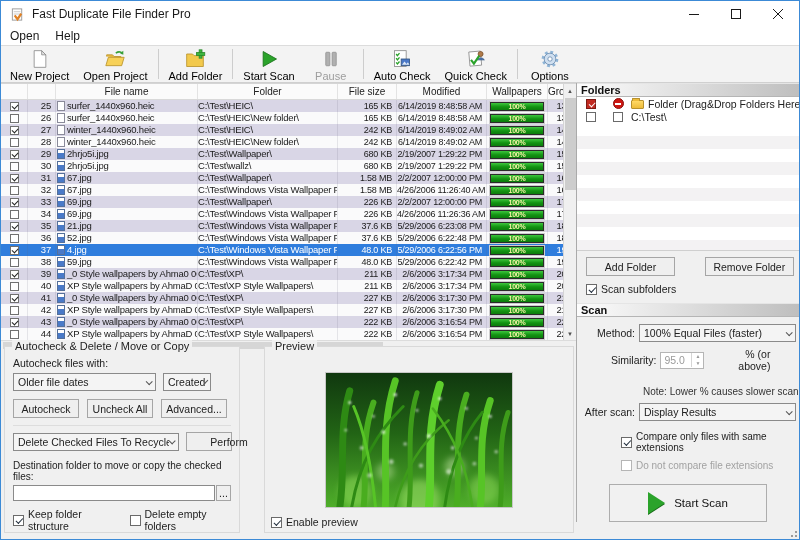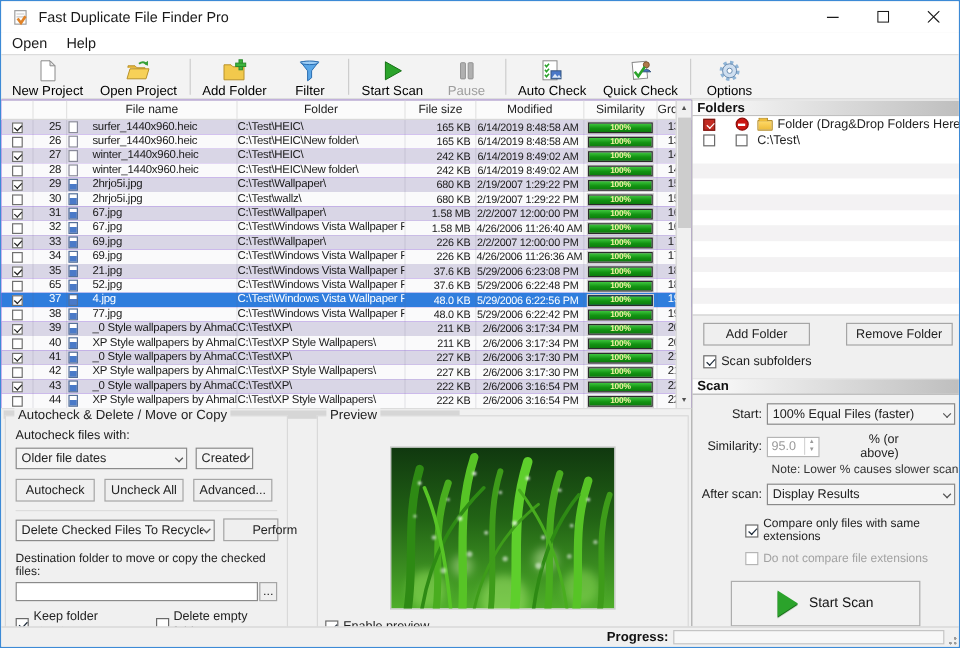--- a/index.html
+++ b/index.html
@@ -46,21 +46,21 @@
     border-right:1px solid #e3e3e3; overflow:hidden; white-space:nowrap; }
   .tbody{ height:240px; overflow:hidden; }
   .trow{ height:12px; }
   .trow .cell{ font-size:9.5px; letter-spacing:-0.2px; line-height:12px; color:#1a1a1a;
     border-right:1px solid rgba(100,100,120,0.14); overflow:hidden; white-space:nowrap; }
   .trow.odd{ background:#d9d6e6; }
   .trow.even{ background:#fafafb; }
   .trow.selected{ background:#2f7ddd; }
   .trow.selected .cell{ color:#fff; }
   .c-num{ text-align:right; padding-right:4px; }
-  .c-name{ display:flex; align-items:center; gap:12px; padding-left:1px;text-align:right; }
+  .c-name{ display:flex; align-items:center; gap:2px; padding-left:1px;text-align:right; }
   .c-size,.c-mod{ text-align:right; padding-right:4px; font-size:9px !important; }
   .c-group{ text-align:center; }
   .c-sim{ display:flex; align-items:center; justify-content:center; }
   .simbar{ width:54px; height:9px; border:1px solid #2b2b2b; background:linear-gradient(180deg,#3ec63e 0%,#129312 55%,#0c7c0c 100%);
     color:#f7f3a6; font-size:7px; font-weight:bold; text-align:center; line-height:8px; box-shadow:0 0 0 1px #cfcfcf; }
   .cb{ position:relative; display:inline-block; width:9px; height:9px; background:#fff; border:1px solid #707070; vertical-align:middle; }
   .cb.on::after{ content:""; position:absolute; left:1px; top:1.5px; width:5px; height:2.8px;
     border-left:1.6px solid #222; border-bottom:1.6px solid #222; transform:rotate(-47deg); }
   .c-check{ display:flex; align-items:center; justify-content:center; }
   .ficon{ display:inline-block; width:8px; height:10px; border:1px solid #8a8a9a; background:#fff; flex:0 0 auto; }
@@ -219,29 +219,20 @@
     <div class="tb-btn">
       <span class="tb-ico">
         <svg width="22" height="20" viewBox="0 0 24 24">
           <path d="M2 21 V6 h7 l2 2 h11 v13 Z" fill="#f2c94c" stroke="#b8922a"></path>
           <rect x="17" y="1" width="3.4" height="10" fill="#3db53d" stroke="#2a8a2a"></rect>
           <rect x="13.7" y="4.3" width="10" height="3.4" fill="#3db53d" stroke="#2a8a2a"></rect>
         </svg>
       </span>
       <span>Add Folder</span>
     </div>
-    <div class="tb-btn">
-      <span class="tb-ico">
-        <svg width="20" height="20" viewBox="0 0 24 24">
-          <path d="M3 3 h18 l-7 9 v7 l-4 3 v-10 Z" fill="#5aa7e8" stroke="#2a6db0"></path>
-          <ellipse cx="12" cy="4" rx="9" ry="1.8" fill="#9dcdf5" stroke="#2a6db0"></ellipse>
-        </svg>
-      </span>
-      <span>Filter</span>
-    </div>
     <div class="tb-sep"></div>
     <div class="tb-btn">
       <span class="tb-ico">
         <svg width="20" height="20" viewBox="0 0 24 24">
             <path d="M5 3 L21 12 L5 21 Z" fill="#2ba32b" stroke="#167016"></path>
           </svg>
       </span>
       <span>Start Scan</span>
     </div>
     <div class="tb-btn disabled">
@@ -297,21 +288,21 @@
       <div class="summary-bar">Check the files to be moved/deleted: 47 files checked (111 MB) / Duplicated files: 94 (223 MB)</div>
 
       <div class="table-wrap">
         <div class="tgrid thead">
           <div class="hcell"></div>
           <div class="hcell"></div>
           <div class="hcell">File name</div>
           <div class="hcell">Folder</div>
           <div class="hcell">File size</div>
           <div class="hcell">Modified</div>
-          <div class="hcell">Similarity</div>
+          <div class="hcell">Wallpapers</div>
           <div class="hcell">Group</div>
         </div>
         <div class="tbody" id="table-body">
             <div class="tgrid trow odd">
               <div class="cell c-check">
                 <span class="cb on"></span>
               </div>
               <div class="cell c-num">25</div>
               <div class="cell c-name">
                 <span class="ficon heic"></span>
@@ -492,21 +483,21 @@
               <div class="cell c-mod">5/29/2006 6:23:08 PM</div>
               <div class="cell c-sim">
                 <span class="simbar">100%</span>
               </div>
               <div class="cell c-group">18</div>
             </div>
             <div class="tgrid trow even">
               <div class="cell c-check">
                 <span class="cb"></span>
               </div>
-              <div class="cell c-num">65</div>
+              <div class="cell c-num">36</div>
               <div class="cell c-name">
                 <span class="ficon jpg"></span>
                 <span>52.jpg</span>
               </div>
               <div class="cell c-folder">C:\Test\Windows Vista Wallpaper Pack\</div>
               <div class="cell c-size">37.6 KB</div>
               <div class="cell c-mod">5/29/2006 6:22:48 PM</div>
               <div class="cell c-sim">
                 <span class="simbar">100%</span>
               </div>
@@ -529,21 +520,21 @@
               </div>
               <div class="cell c-group">19</div>
             </div>
             <div class="tgrid trow even">
               <div class="cell c-check">
                 <span class="cb"></span>
               </div>
               <div class="cell c-num">38</div>
               <div class="cell c-name">
                 <span class="ficon jpg"></span>
-                <span>77.jpg</span>
+                <span>59.jpg</span>
               </div>
               <div class="cell c-folder">C:\Test\Windows Vista Wallpaper Pack\</div>
               <div class="cell c-size">48.0 KB</div>
               <div class="cell c-mod">5/29/2006 6:22:42 PM</div>
               <div class="cell c-sim">
                 <span class="simbar">100%</span>
               </div>
               <div class="cell c-group">19</div>
             </div>
             <div class="tgrid trow odd">
@@ -814,27 +805,27 @@
         <div class="btn">Remove Folder</div>
       </div>
       <div class="rp-sub chkrow">
         <span class="chk on"></span>
         <span class="chklbl">Scan subfolders</span>
       </div>
 
       <div class="panel-header scan-header">Scan</div>
       <div class="scan-form">
         <div class="fr">
-          <span class="lbl">Start:</span>
+          <span class="lbl">Method:</span>
           <div class="combo">
             <span>100% Equal Files (faster)</span>
             <span class="chev"></span>
           </div>
         </div>
-        <div class="fr" style="margin-bottom:2px;">
+        <div class="fr" style="margin-bottom:14px;justify-content:center;">
           <span class="lbl">Similarity:</span>
           <div class="spin">
             <span class="val">95.0</span>
             <span class="arrows">▲<br>▼</span>
           </div>
           <span class="lbl" style="margin-left:8px;">% (or above)</span>
         </div>
         <div class="note-line">Note: Lower % causes slower scan</div>
         <div class="fr">
           <span class="lbl">After scan:</span>
@@ -852,18 +843,14 @@
           <span class="chklbl dis" style="font-size:10px;">Do not compare file extensions</span>
         </div>
         <div class="startscan-btn">
           <span class="play-tri"></span>
           <span>Start Scan</span>
         </div>
       </div>
     </div>
   </div>
 
-  <div class="statusbar">
-    <span class="progress-label">Progress:</span>
-    <div class="progress-track"></div>
-  </div>
   <div class="grip"></div>
 </div>
 
 </body></html>

